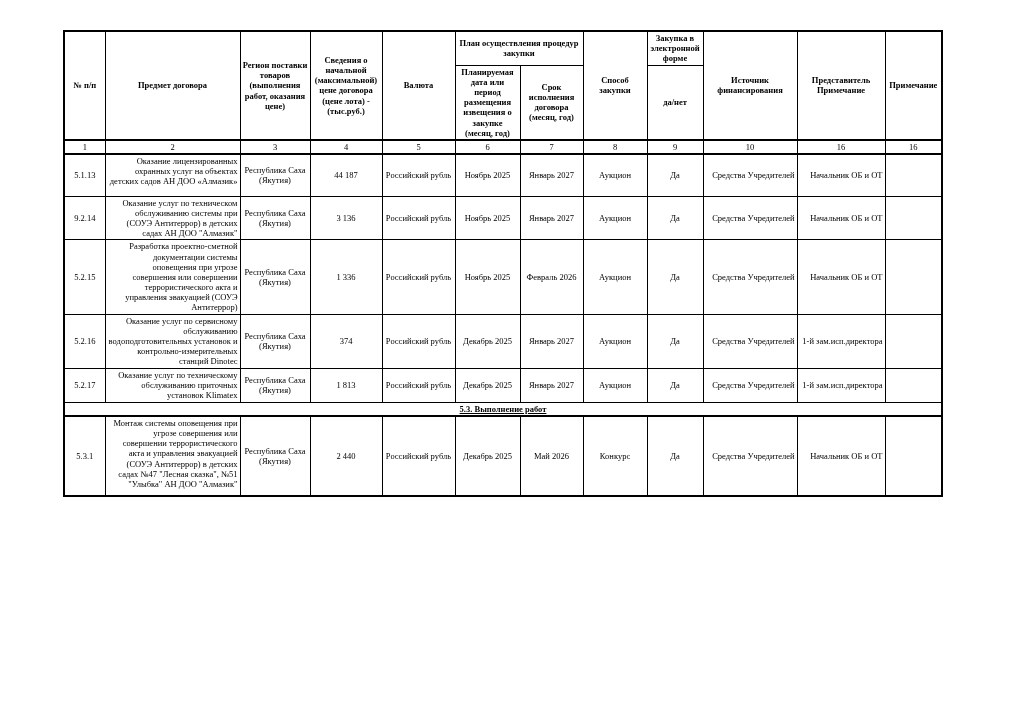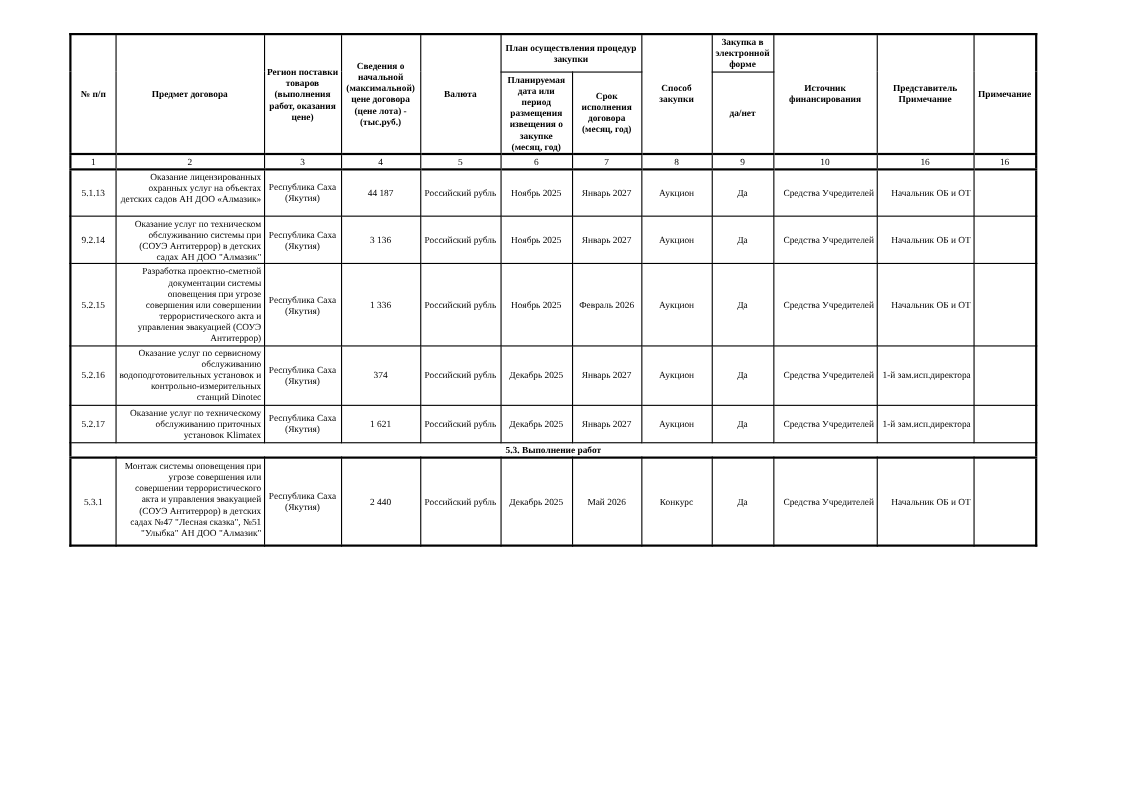--- a/index.html
+++ b/index.html
@@ -42,20 +42,21 @@
     font-weight: normal;
   }
   td.c { text-align: center; vertical-align: middle; }
   td.l { text-align: right;   vertical-align: middle; }
   td.subject { text-align: right; vertical-align: top; font-family: Liberation Serif, serif; }
   tr.section-row td {
     text-align: center;
     vertical-align: middle;
     font-weight: bold;
     border-bottom: 2px solid #000000;
+    text-decoration: underline;
   }
 </style>
 </head>
 <body>
 
 <div class="page">
   <table class="doc">
     <colgroup>
       <col style="width:41px">
         <col style="width:135px">
@@ -158,21 +159,21 @@
         <td class="c">Аукцион</td>
         <td class="c">Да</td>
         <td class="l">Средства Учредителей</td>
         <td class="l">1-й зам.исп.директора</td>
         <td class="c"></td>
       </tr>
       <tr style="height:34px">
         <td class="c">5.2.17</td>
         <td class="subject">Оказание услуг по техническому обслуживанию приточных установок Klimatex</td>
         <td class="c">Республика Саха (Якутия)</td>
-        <td class="c">1 621</td>
+        <td class="c">1 813</td>
         <td class="c">Российский рубль</td>
         <td class="c">Декабрь 2025</td>
         <td class="c">Январь 2027</td>
         <td class="c">Аукцион</td>
         <td class="c">Да</td>
         <td class="l">Средства Учредителей</td>
         <td class="l">1-й зам.исп.директора</td>
         <td class="c"></td>
       </tr>
       <tr class="section-row" style="height:13px">

